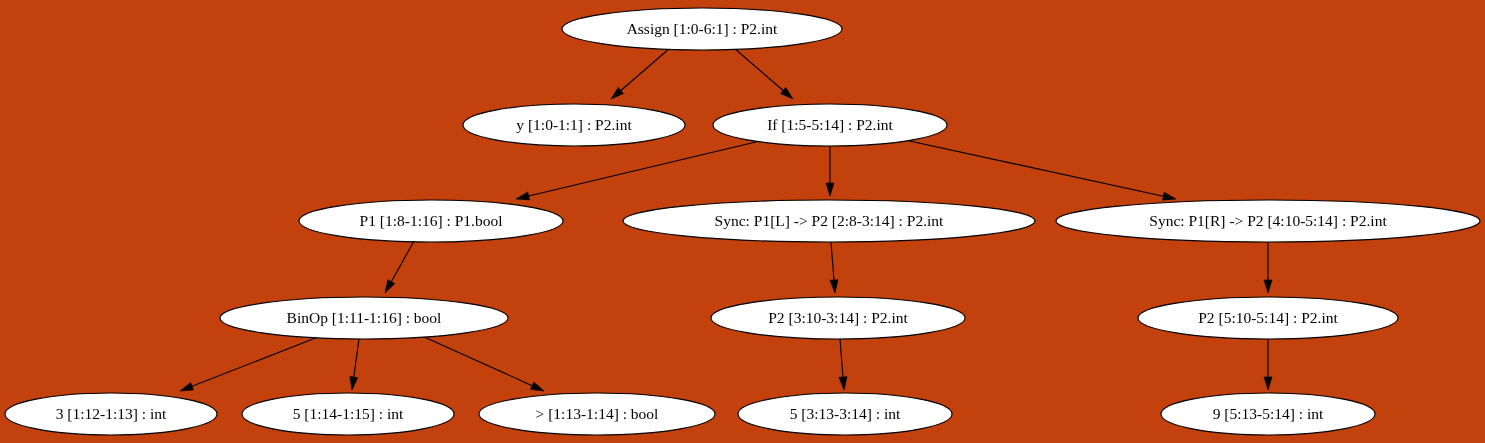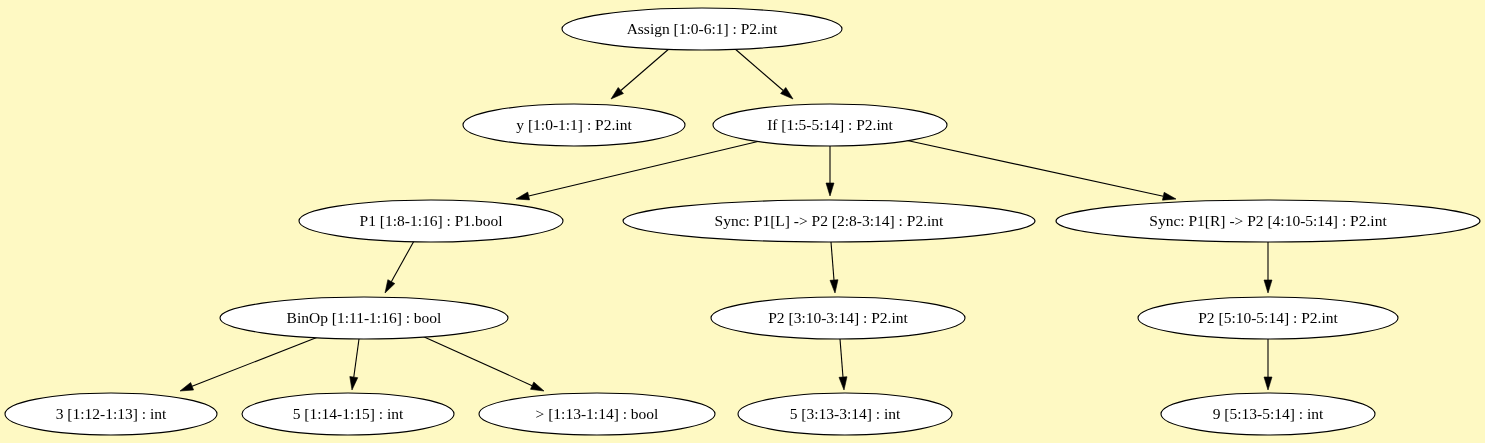--- a/index.html
+++ b/index.html
@@ -4,21 +4,21 @@
 <style>
   html, body {
     margin: 0;
     padding: 0;
     background: #ffffff;
   }
   #graph-canvas {
     position: relative;
     width: 1485px;
     height: 443px;
-    background: #fef9c3;
+    background: #c2410c;
     overflow: hidden;
     font-family: "Liberation Serif", "DejaVu Serif", serif;
   }
   #graph-svg {
     position: absolute;
     top: 0;
     left: 0;
     width: 1485px;
     height: 443px;
   }

